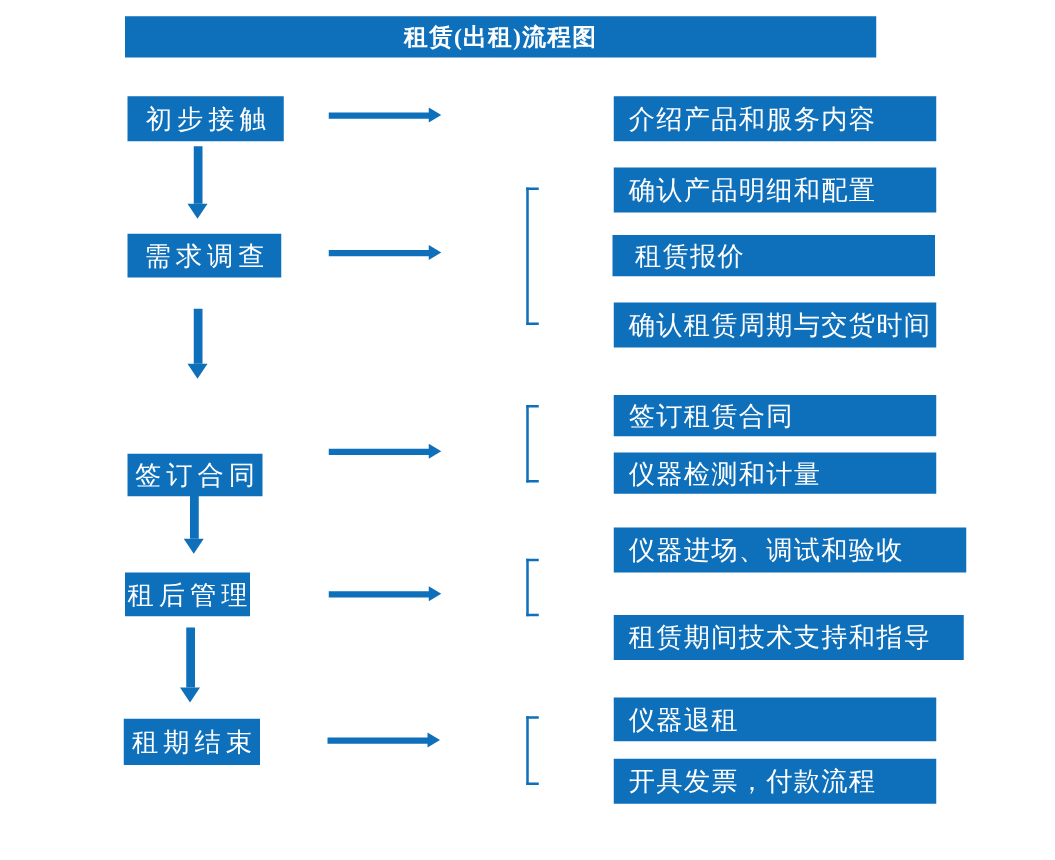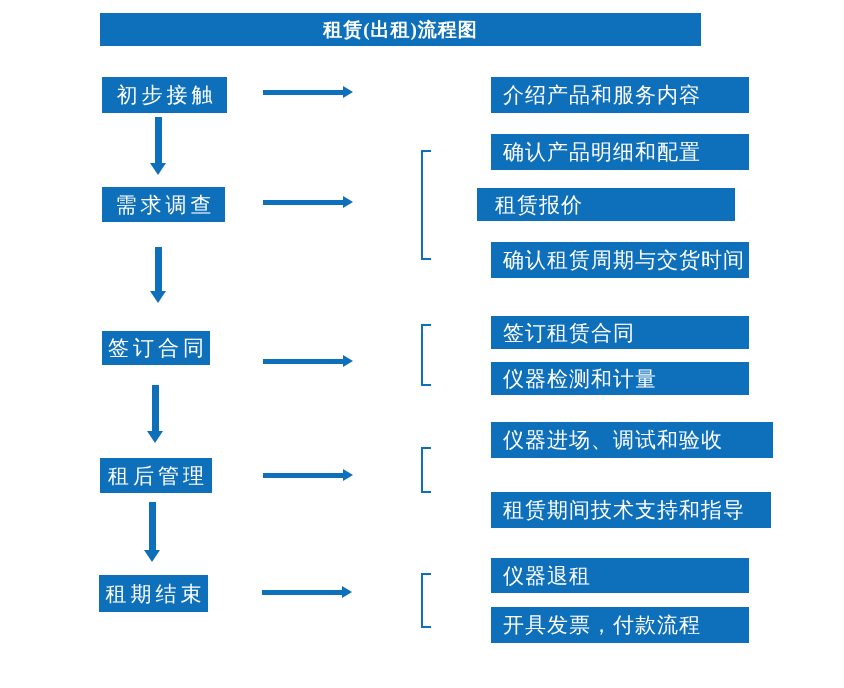--- a/index.html
+++ b/index.html
@@ -46,22 +46,22 @@
 <body>
 
 <div class="canvas">
 
   <div class="title-bar">
     <span class="title-text">租赁(出租)流程图</span>
   </div>
 
   <div class="box stage" style="left:102px;top:77px;width:125px;height:36px;">初步接触</div>
   <div class="box stage" style="left:102px;top:187px;width:123px;height:35px;">需求调查</div>
-  <div class="box stage" style="left:102px;top:331px;width:108px;height:34px;">签订合同</div>
-  <div class="box stage" style="left:100px;top:458px;width:112px;height:35px;">租后管理</div>
+  <div class="box stage" style="left:102px;top:363px;width:108px;height:34px;">签订合同</div>
+  <div class="box stage" style="left:100px;top:458px;width:100px;height:35px;">租后管理</div>
   <div class="box stage" style="left:99px;top:575px;width:109px;height:37px;">租期结束</div>
 
   <div class="harrow" style="left:263px;top:86px;">
     <div class="h-shaft"></div>
     <div class="h-head"></div>
   </div>
   <div class="harrow" style="left:263px;top:196px;">
     <div class="h-shaft"></div>
     <div class="h-head"></div>
   </div>
@@ -95,21 +95,21 @@
     <div class="v-head"></div>
   </div>
 
   <div class="bracket" style="top:150px;height:110px;"></div>
   <div class="bracket" style="top:324px;height:62px;"></div>
   <div class="bracket" style="top:447px;height:46px;"></div>
   <div class="bracket" style="top:573px;height:55px;"></div>
 
   <div class="box detail" style="left:443px;top:77px;width:258px;height:36px;">介绍产品和服务内容</div>
   <div class="box detail" style="left:443px;top:134px;width:258px;height:36px;">确认产品明细和配置</div>
-  <div class="box detail" style="left:429px;top:188px;width:258px;height:33px;padding-left:18px;">租赁报价</div>
+  <div class="box detail" style="left:442px;top:188px;width:258px;height:33px;padding-left:18px;">租赁报价</div>
   <div class="box detail" style="left:443px;top:242px;width:258px;height:36px;">确认租赁周期与交货时间</div>
   <div class="box detail" style="left:443px;top:316px;width:258px;height:33px;">签订租赁合同</div>
   <div class="box detail" style="left:443px;top:362px;width:258px;height:33px;">仪器检测和计量</div>
   <div class="box detail" style="left:443px;top:422px;width:282px;height:36px;">仪器进场、调试和验收</div>
   <div class="box detail" style="left:443px;top:492px;width:280px;height:36px;">租赁期间技术支持和指导</div>
   <div class="box detail" style="left:443px;top:607px;width:258px;height:36px;">开具发票，付款流程</div>
   <div class="box detail" style="left:443px;top:558px;width:258px;height:35px;">仪器退租</div>
 
 </div>
 

